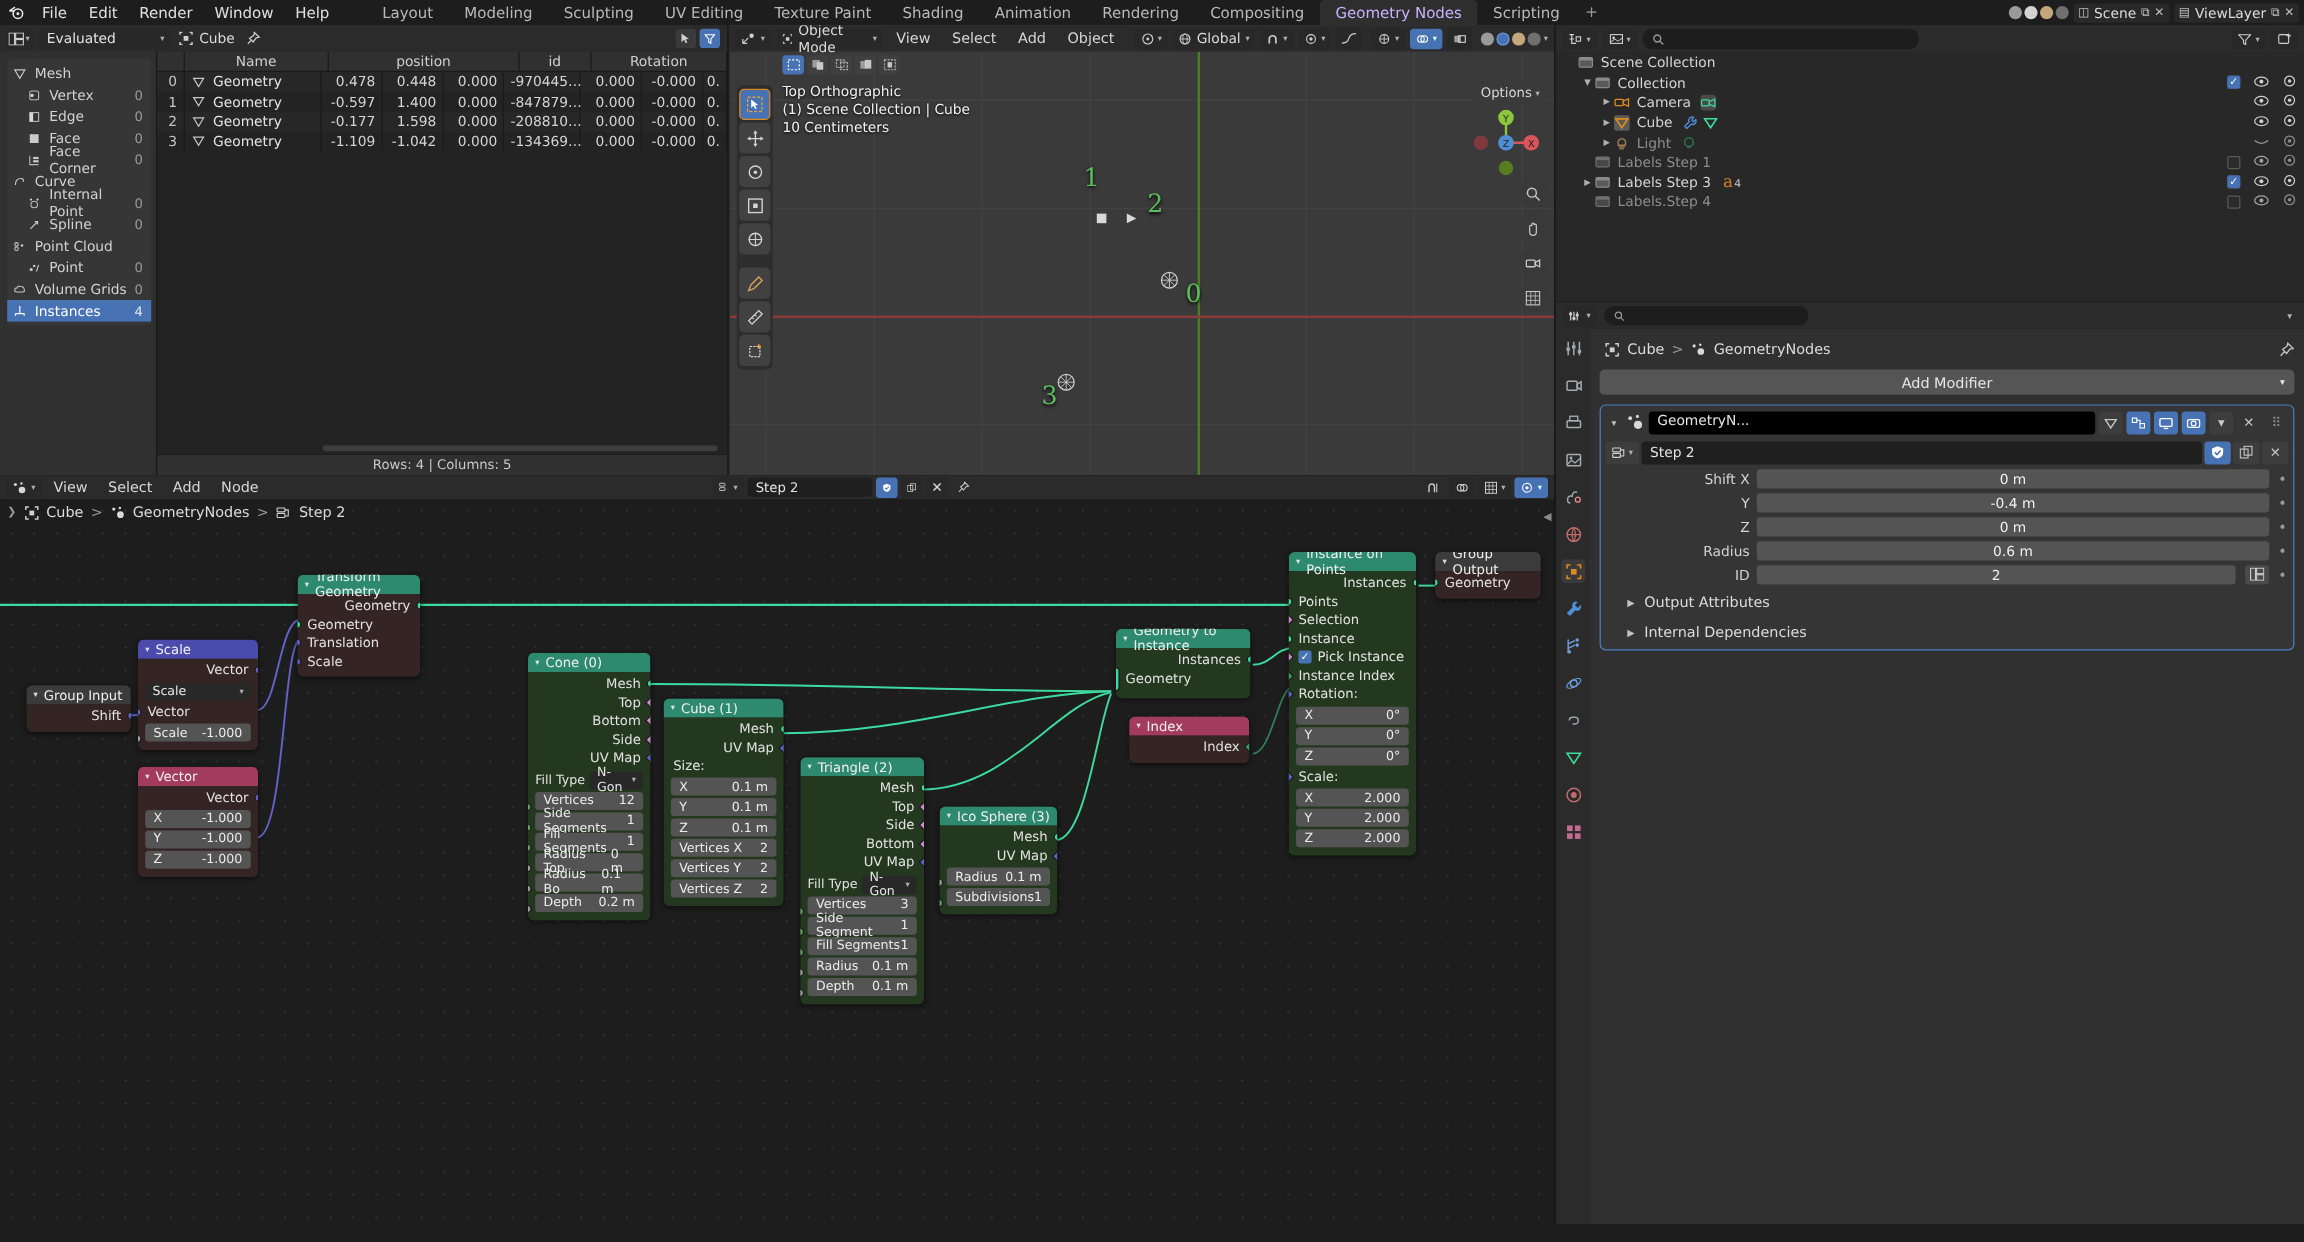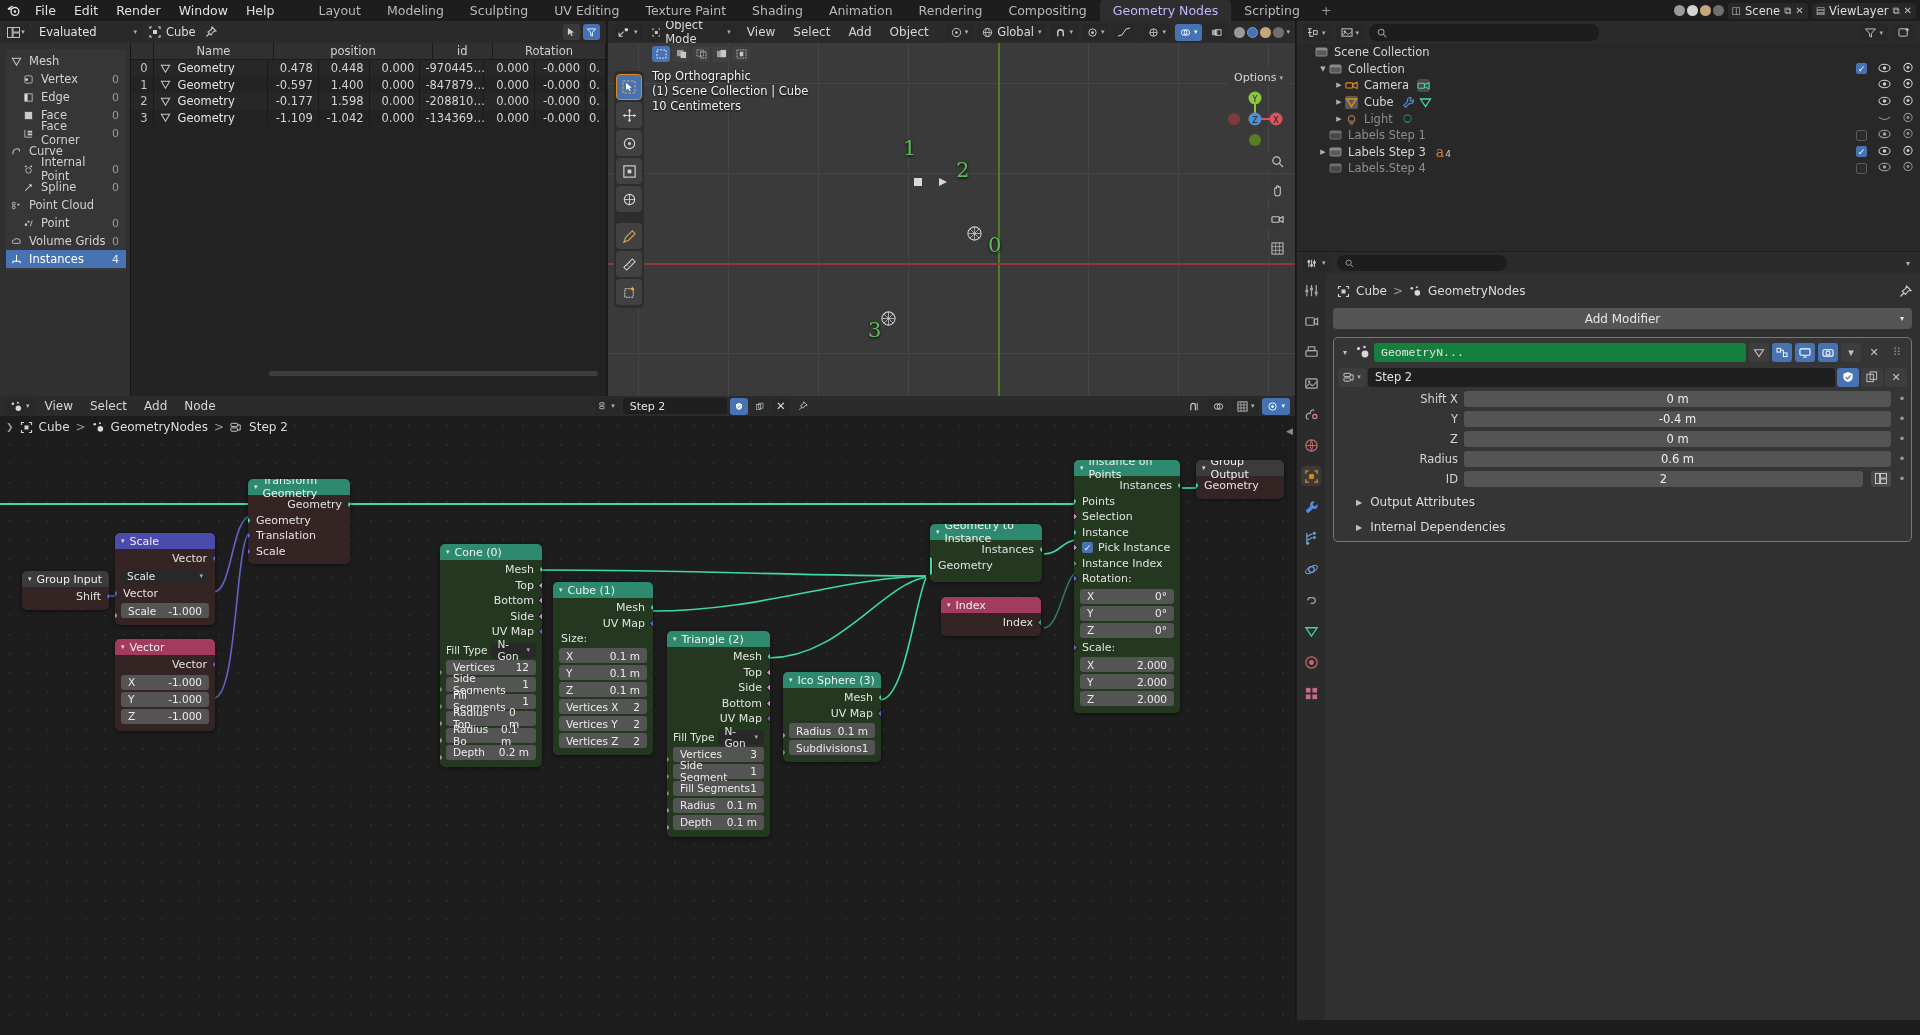--- a/index.html
+++ b/index.html
@@ -98,21 +98,21 @@
   .pr-search{ width:170px; height:16px; background:#1d1d1d; border-radius:8px; display:flex; align-items:center; padding:0 8px; font-size:10.5px; color:#8a8a8a; }
   .pr-tabs{ position:absolute; left:0; top:22px; width:28px; bottom:0; background:#2b2b2b; display:flex; flex-direction:column; align-items:center; padding-top:6px; gap:11px; }
   .pr-tab{ width:20px; height:20px; display:flex; align-items:center; justify-content:center; font-size:13px; color:#9fa3a8; }
   .pr-tab.active{ color:#4f8fd6; }
   .pr-body{ position:absolute; left:28px; top:22px; right:0; bottom:0; padding:6px 8px; }
   .breadcrumb{ display:flex; align-items:center; gap:6px; font-size:12px; color:#dcdcdc; height:22px; padding-left:4px; }
   .add-mod{ height:21px; margin-top:6px; background:#555555; border-radius:4px; display:flex; align-items:center; justify-content:center; position:relative; font-size:12px; color:#e6e6e6; }
   .add-mod .cv{ position:absolute; right:8px; font-size:8px; }
   .mod-box{ margin-top:8px; border:1px solid #4b7fc4; border-radius:5px; background:#353535; padding:4px; }
   .mod-top{ display:flex; align-items:center; gap:3px; height:20px; }
-  .mod-namefield{ flex:1; height:19px; background:#15803d; border-radius:3px; display:flex; align-items:center; padding:0 7px; font-size:11.5px;font-family:Liberation Mono, monospace; }
+  .mod-namefield{ flex:1; height:19px; background:#000000; border-radius:3px; display:flex; padding:0 7px; font-size:11.5px; }
   .toggle-ic{ width:20px; height:19px; border-radius:3px; background:#3d3d3d; display:flex; align-items:center; justify-content:center; font-size:11px; color:#c7c7c7; }
   .toggle-ic.on{ background:#4772b3; color:#fff; }
   .mod-sub{ display:flex; align-items:center; gap:2px; height:20px; margin-top:5px; }
   .mod-subfield{ flex:1; height:19px; background:#1f1f1f; border-radius:3px; display:flex; align-items:center; padding:0 7px; font-size:11.5px; }
   .prop-row{ display:flex; align-items:center; height:17px; margin-top:3px; gap:6px; }
   .prop-label{ width:120px; text-align:right; font-size:11.5px; color:#d4d4d4; }
   .prop-field{ flex:1; height:16px; background:#545454; border-radius:3px; display:flex; align-items:center; justify-content:center; font-size:11.5px; color:#f0f0f0; position:relative; }
   .prop-dot{ width:10px; text-align:center; color:#9a9a9a; font-size:12px; }
   .collapse-row{ display:flex; align-items:center; gap:8px; height:20px; margin-top:5px; padding-left:18px; font-size:12px; color:#dcdcdc; }
 
@@ -433,20 +433,23 @@
             <div class="c c-num">-1.109</div>
             <div class="c c-num">-1.042</div>
             <div class="c c-num">0.000</div>
             <div class="c c-id">-134369…</div>
             <div class="c c-num">0.000</div>
             <div class="c c-num">-0.000</div>
             <div class="c c-num" style="width:20px">0.</div>
           </div>
         </div>
         <div class="ss-scroll"></div>
+        <div class="ss-foot">
+          <span>Rows: 4  |  Columns: 5</span>
+        </div>
       </div>
     </div>
 
     <div style="position:absolute;right:6px;top:3px;display:flex;gap:3px">
       <div style="width:17px;height:16px;background:#3a3a3a;border-radius:3px;display:flex;align-items:center;justify-content:center">
         <svg width="9" height="10" viewBox="0 0 10 11">
             <path d="M1 1 L1 9 L3.4 6.8 L5 10 L6.4 9.3 L4.9 6.3 L8 6 Z" fill="#d0d0d0"></path>
           </svg>
       </div>
       <div style="width:17px;height:16px;background:#4772b3;border-radius:3px;display:flex;align-items:center;justify-content:center">

